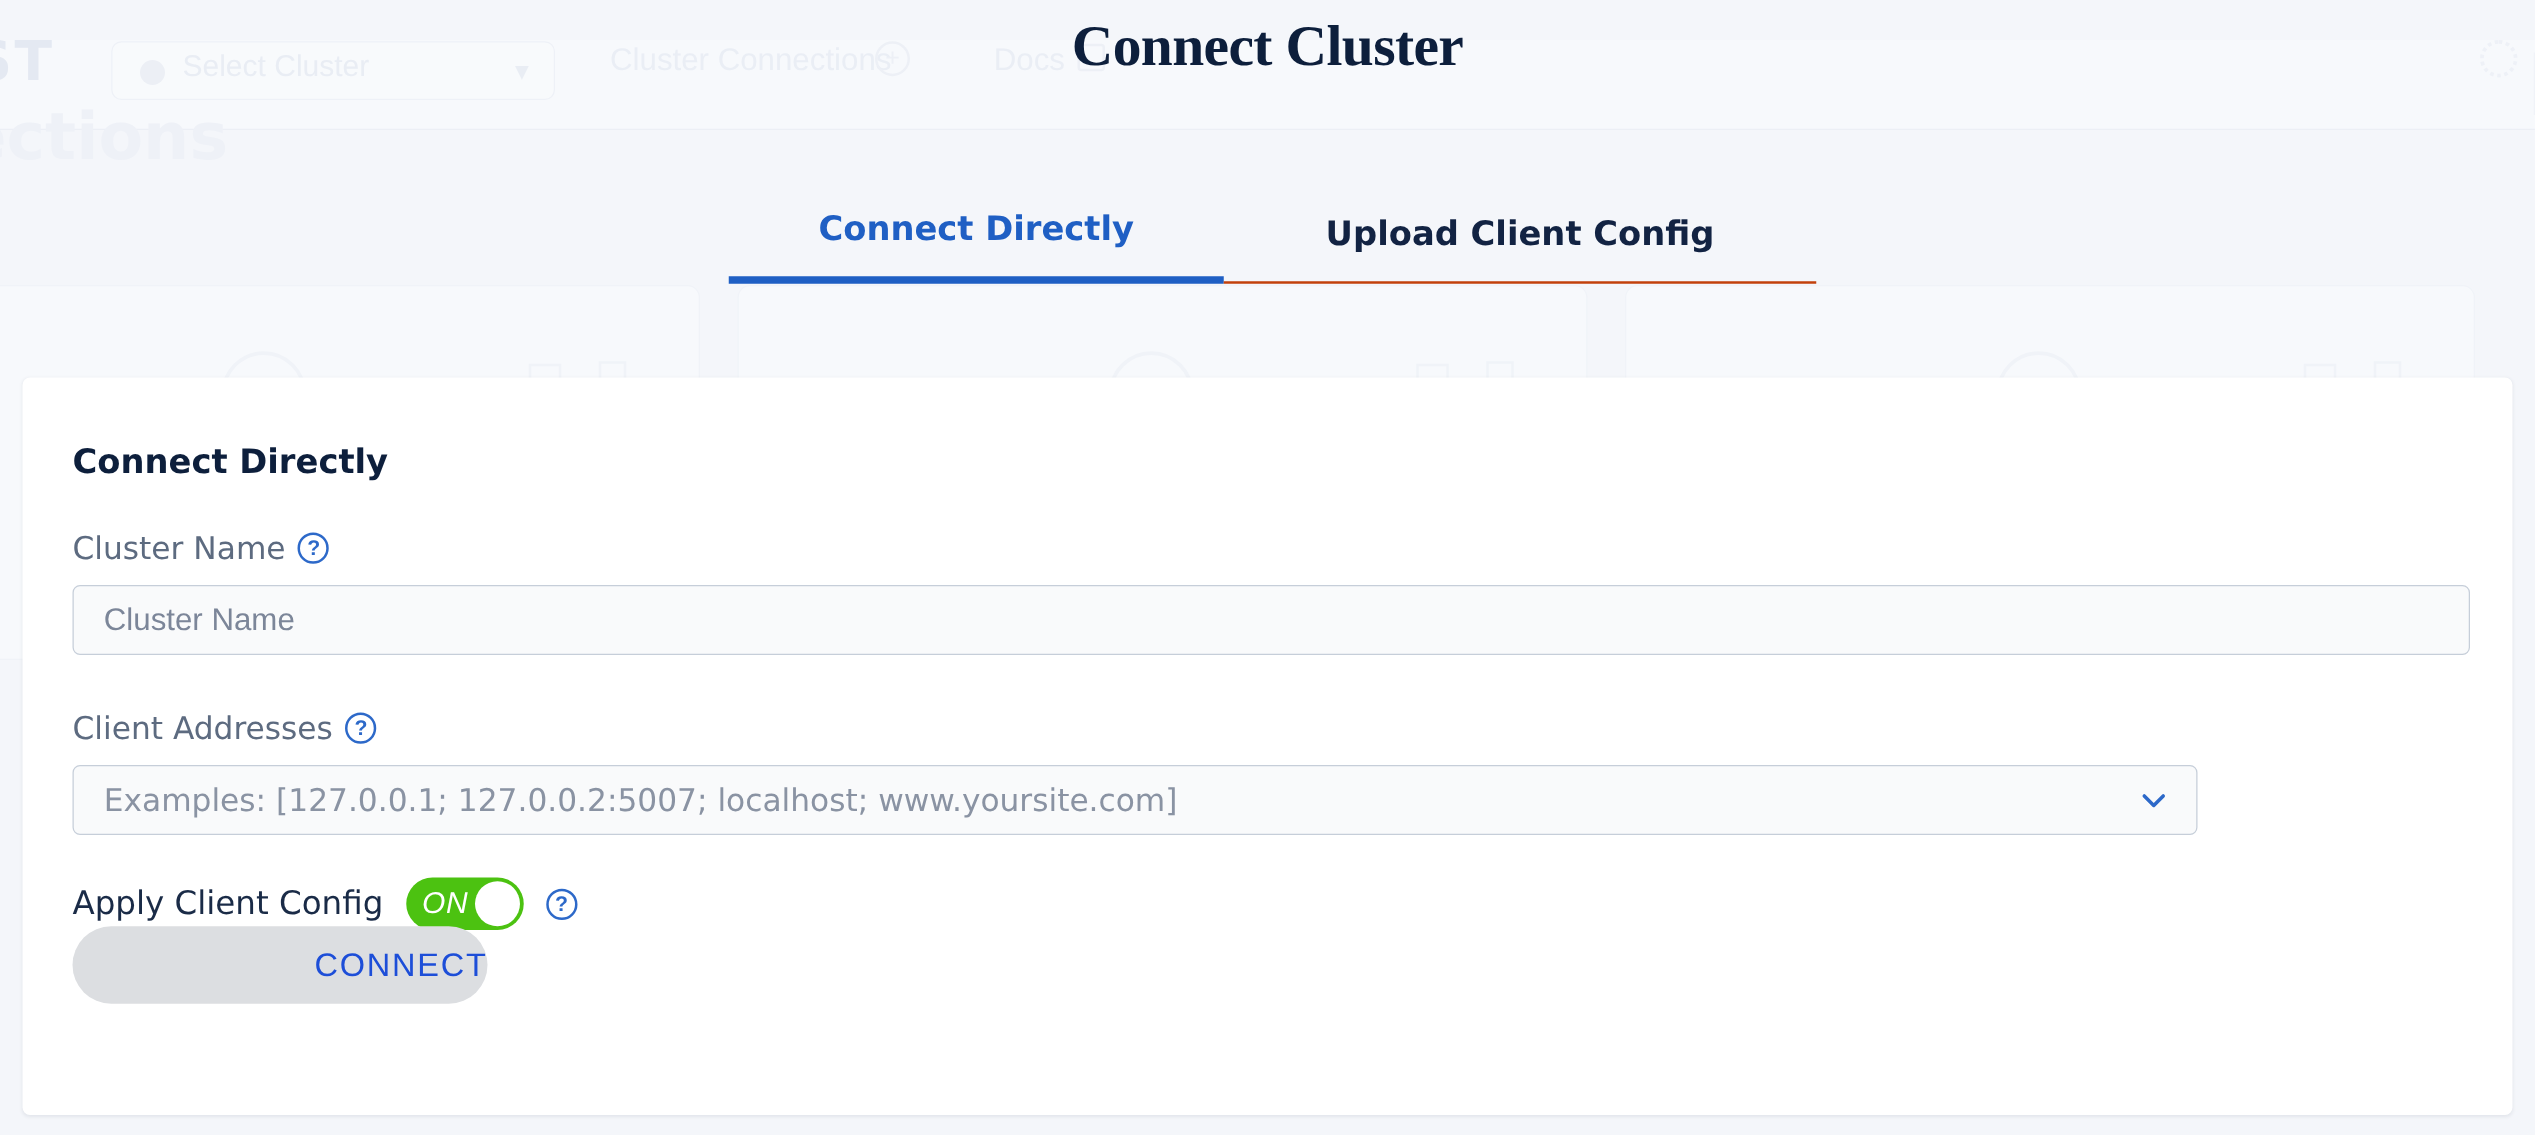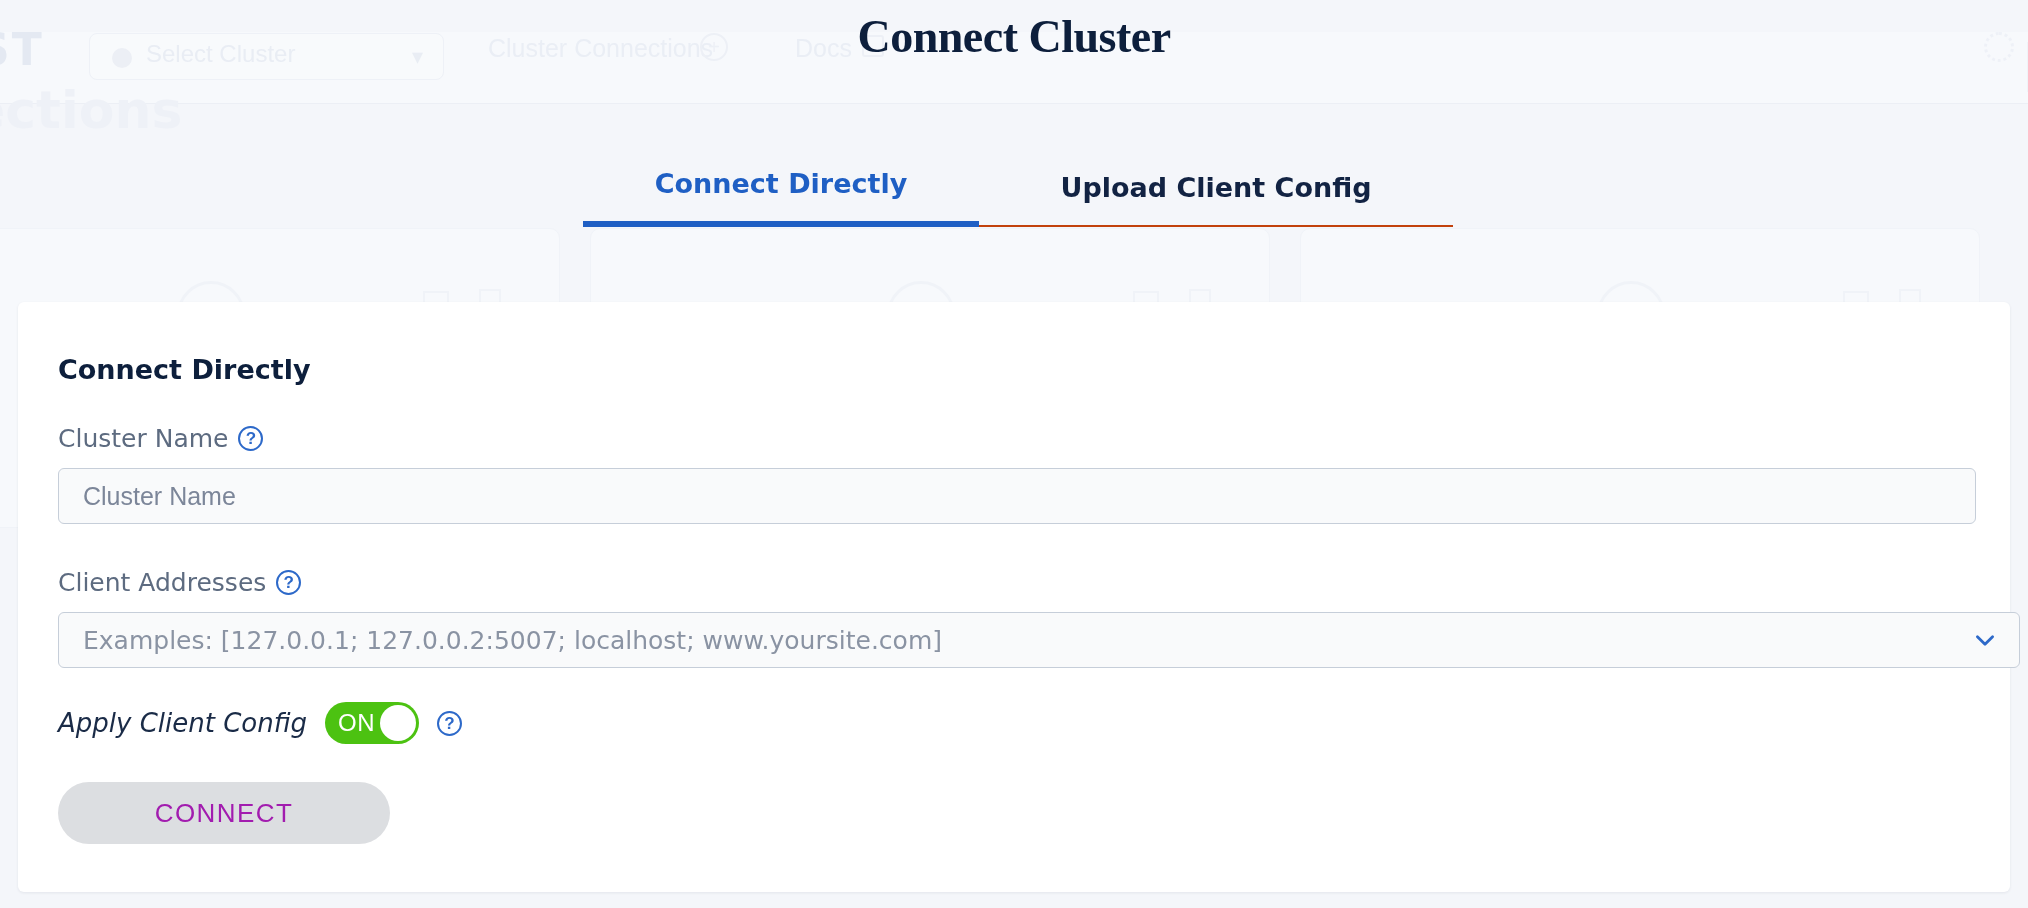--- a/index.html
+++ b/index.html
@@ -245,21 +245,21 @@
     padding: 0 24px;
     font-family: "Liberation Sans", sans-serif;
     outline: none;
   }
   .text-input::placeholder { color: #7c8699; opacity: 1; }
   .input-cluster-name { top: 166px; }
 
   .select-wrap {
     position: absolute;
     top: 310px; left: 40px;
-    width: 1962px; height: 56px;
+    width: 1700px; height: 56px;
   }
   .select-box {
     width: 100%; height: 100%;
     background: #f9fafb;
     border: 1px solid #c6ced9;
     border-radius: 6px;
     display: flex;
     align-items: center;
     padding: 0 24px;
     cursor: pointer;
@@ -283,59 +283,60 @@
     position: absolute;
     top: 400px; left: 40px;
     display: flex;
     align-items: center;
     gap: 18px;
   }
   .toggle-label {
     font-family: "DejaVu Sans", sans-serif;
     font-size: 26px;
     color: #1a2b47;
-    font-style: italic;
   }
   .toggle {
     position: relative;
     width: 94px; height: 42px;
     border-radius: 21px;
     background: #4cc211;
     display: flex;
     align-items: center;
     cursor: pointer;
+    font-style: italic;
   }
   .toggle .on-text {
     position: absolute;
     left: 13px;
     font-family: "Liberation Sans", sans-serif;
     font-size: 24px;
     color: #ffffff;
     letter-spacing: 0.5px;
   }
   .toggle .knob {
     position: absolute;
     right: 3px;
     width: 36px; height: 36px;
     border-radius: 50%;
     background: #ffffff;
   }
 
   .connect-btn {
     position: absolute;
-    top: 480px; left: 40px;
+    top: 439px; left: 40px;
     width: 332px; height: 62px;
     border: none;
     border-radius: 31px;
     background: #dcdee1;
-    color: #a21caf;
+    color: #1d4ed8;
     font-family: "Liberation Sans", sans-serif;
     font-size: 26px;
     letter-spacing: 1.4px;
     cursor: default;
+    text-align: right;
   }
 </style>
 </head>
 <body>
 
 <div id="bg-layer">
   <div class="bg-topbar">
     <div class="bg-brand">ST</div>
     <div class="bg-select">
       <span class="dot"></span>

